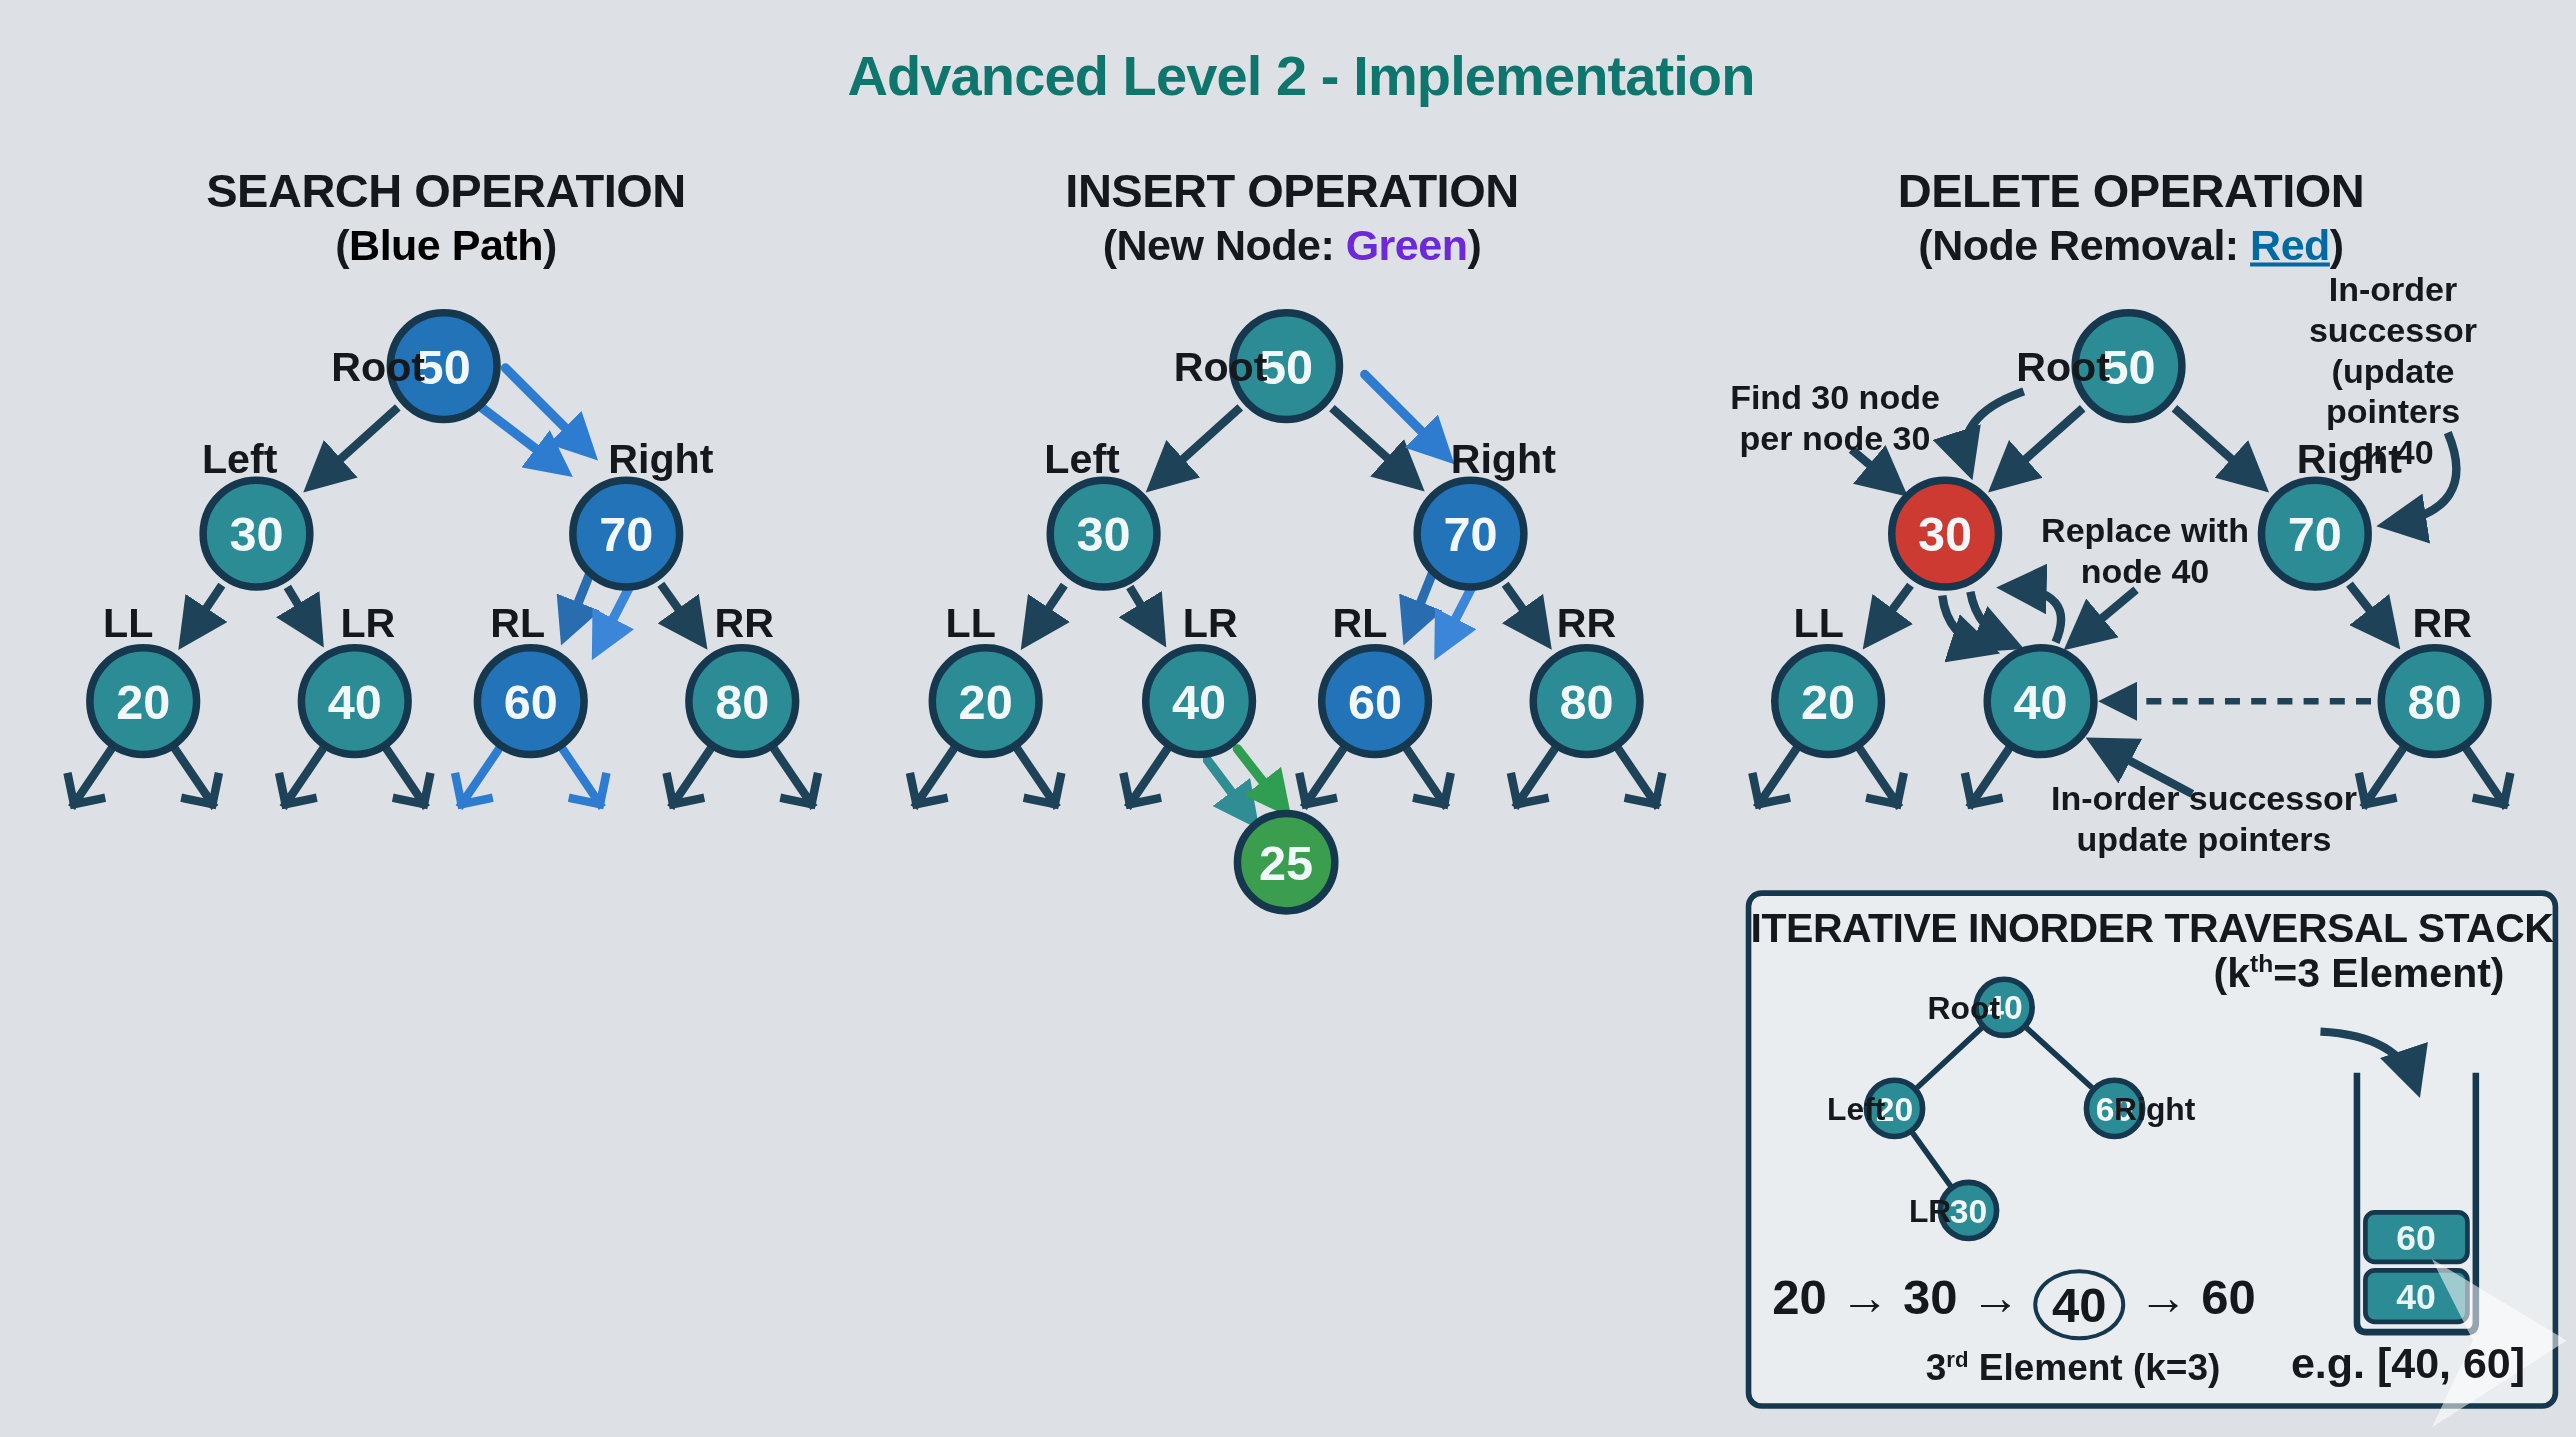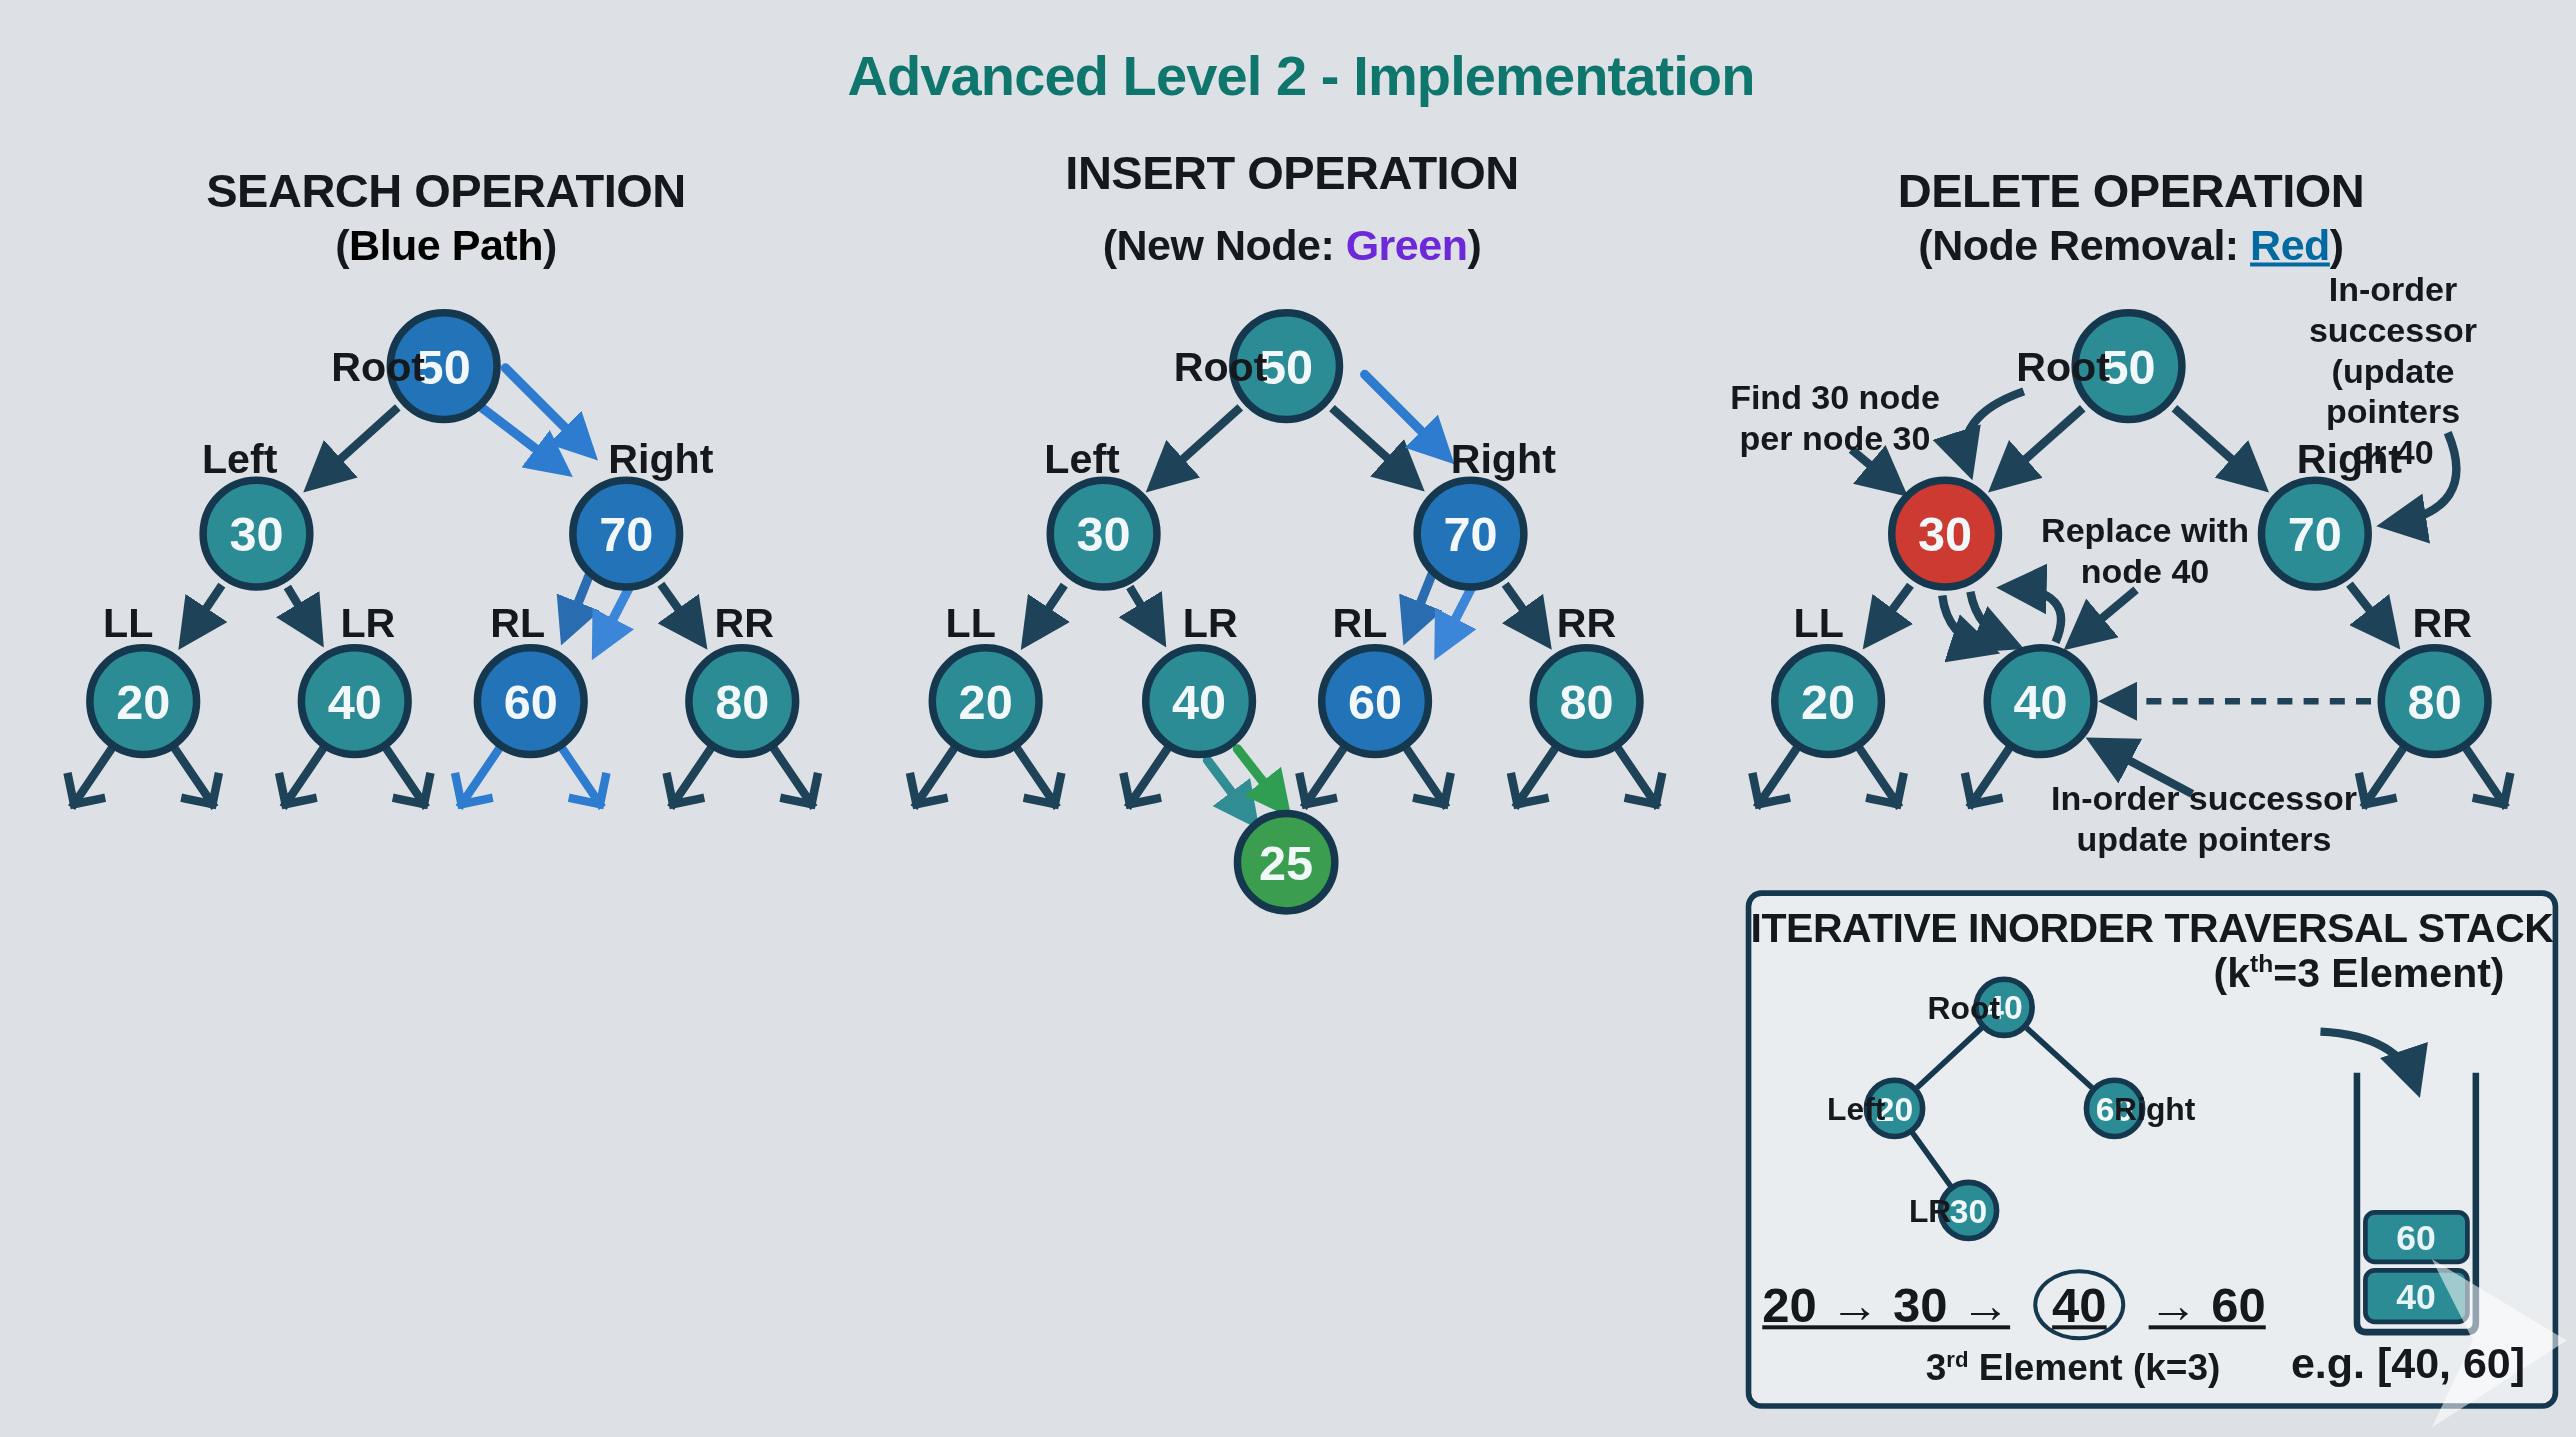--- a/index.html
+++ b/index.html
@@ -14,21 +14,21 @@
   .title{font-size:56px;font-weight:700;color:#0f766e;letter-spacing:-0.9px;white-space:nowrap;}
   .hdr{font-size:47px;font-weight:700;letter-spacing:-0.5px;white-space:nowrap;}
   .sub{font-size:43px;font-weight:700;letter-spacing:-0.5px;white-space:nowrap;}
   .accent-blue{color:#000000;text-align:right;}
   .accent-green{color:#6d28d9;}
   .accent-red{color:#0369a1;text-decoration:underline;}
   .ann{font-size:34px;font-weight:700;line-height:1.2;}
   .boxtitle{font-size:41px;font-weight:700;letter-spacing:-0.5px;white-space:nowrap;}
   .boxsub{font-size:41px;font-weight:700;white-space:nowrap;}
   .boxsub sup,.elem sup{font-size:0.6em;}
-  .seq{font-size:49px;font-weight:700;display:flex;align-items:center;gap:23px;white-space:nowrap;text-decoration:underline;}
+  .seq{font-size:49px;font-weight:700;display:flex;gap:13px;white-space:nowrap;}
   .seq .circled{border:4.7px solid #16384e;border-radius:50%;padding:3.7px 15px;}
   .elem{font-size:37px;font-weight:700;white-space:nowrap;}
   .example{font-size:43px;font-weight:700;white-space:nowrap;}
   
   .edge{stroke:#1e4258;stroke-width:9;fill:none;}
   .edge6{stroke:#16384e;stroke-width:6;fill:none;}
   .blue{stroke:#2e7cd0;stroke-width:10;fill:none;stroke-linecap:round;}
   .steel{stroke:#2a6cb0;stroke-width:10;fill:none;stroke-linecap:round;}
   .bright{stroke:#3b86d8;stroke-width:10;fill:none;stroke-linecap:round;}
   .tealA{stroke:#2f8d93;stroke-width:10;fill:none;stroke-linecap:round;}
@@ -293,21 +293,21 @@
     <text class="stackTxt" x="2581" y="1385" dy="0.36em">40</text>
     <polygon points="2598,1345 2742,1432 2598,1525 2642,1432" fill="rgba(255,255,255,0.55)"></polygon>
   </g>
 </svg>
 
 <div class="overlay title" style="left:1301px;top:75px;">Advanced Level 2 - Implementation</div>
 
 <div class="overlay hdr" style="left:446px;top:190px;text-align:center;">SEARCH OPERATION</div>
 <div class="overlay sub" style="left:446px;top:245px;"><span>(</span><span class="accent-blue">Blue Path</span><span>)</span></div>
 
-<div class="overlay hdr" style="left:1292px;top:172px;">INSERT OPERATION</div>
+<div class="overlay hdr" style="left:1292px;top:190px;">INSERT OPERATION</div>
 <div class="overlay sub" style="left:1292px;top:245px;"><span>(New Node: </span><span class="accent-green">Green</span><span>)</span></div>
 
 <div class="overlay hdr" style="left:2131px;top:190px;">DELETE OPERATION</div>
 <div class="overlay sub" style="left:2131px;top:245px;"><span>(Node Removal: </span><span class="accent-red">Red</span><span>)</span></div>
 
 <div class="overlay ann" style="left:1835px;top:418px;">Find 30 node
 per node 30</div>
 <div class="overlay ann" style="left:2145px;top:551px;">Replace with
 node 40</div>
 <div class="overlay ann" style="left:2393px;top:371px;">In-order successor

